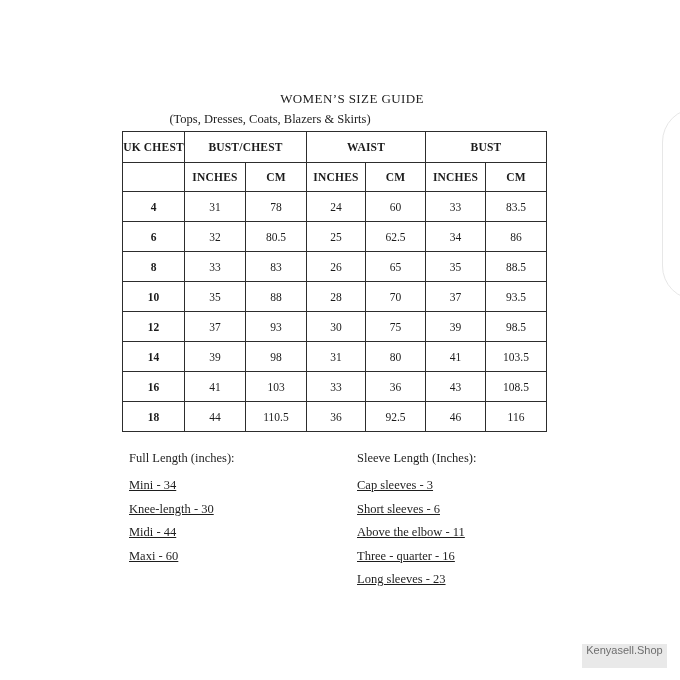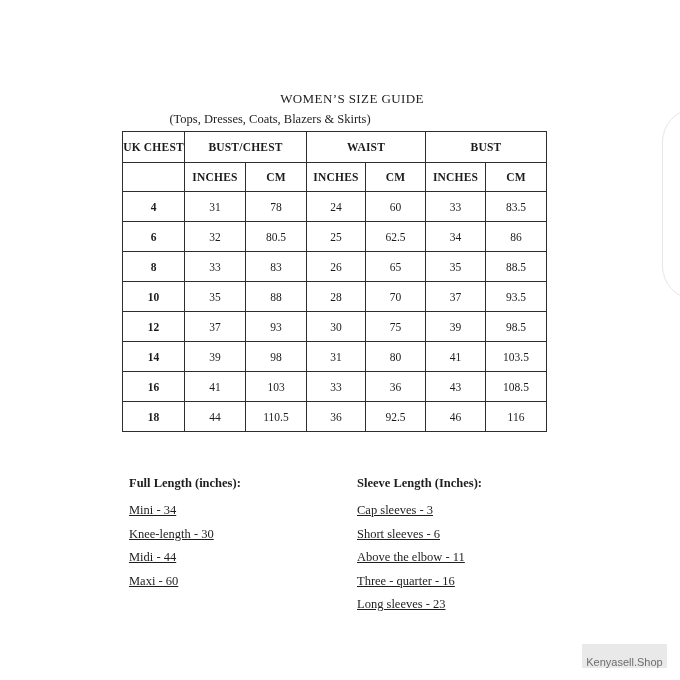--- a/index.html
+++ b/index.html
@@ -48,44 +48,43 @@
   .size-table td.uk-size-cell { font-weight: 700; }
   .measure-list {
     position: absolute;
     top: 447px;
     font-size: 12.5px;
     color: #1e1e1e;
   }
   .measure-list.full-length  { left: 129px; }
   .measure-list.sleeve-length { left: 357px; }
   .measure-list .list-heading {
-    font-weight: 700;
+    font-weight: 400;
     line-height: 23px;
     margin-bottom: 4px;
-    margin-top: 25px;
   }
   .measure-list ul { list-style: none; }
   .measure-list li { line-height: 23.5px; text-decoration: underline; }
   .edge-outline {
     position: absolute;
     left: 662px; top: 108px;
     width: 140px; height: 192px;
     border: 1px solid #e7e7e7;
     border-radius: 34px;
   }
   .watermark {
     position: absolute;
     left: 582px; top: 644px;
     width: 85px; height: 24px;
     background: #e9e9e9;
     color: #6e6e6e;
     font-family: "Liberation Sans", sans-serif;
     font-size: 11px;
     display: flex;
-    align-items: flex-end;
+    align-items: flex-start;
     justify-content: center;
   }
 </style>
 </head>
 <body>
 
 <div class="page-title">WOMEN’S SIZE GUIDE</div>
 <div class="page-subtitle">(Tops, Dresses, Coats, Blazers &amp; Skirts)</div>
 
 <table class="size-table">

